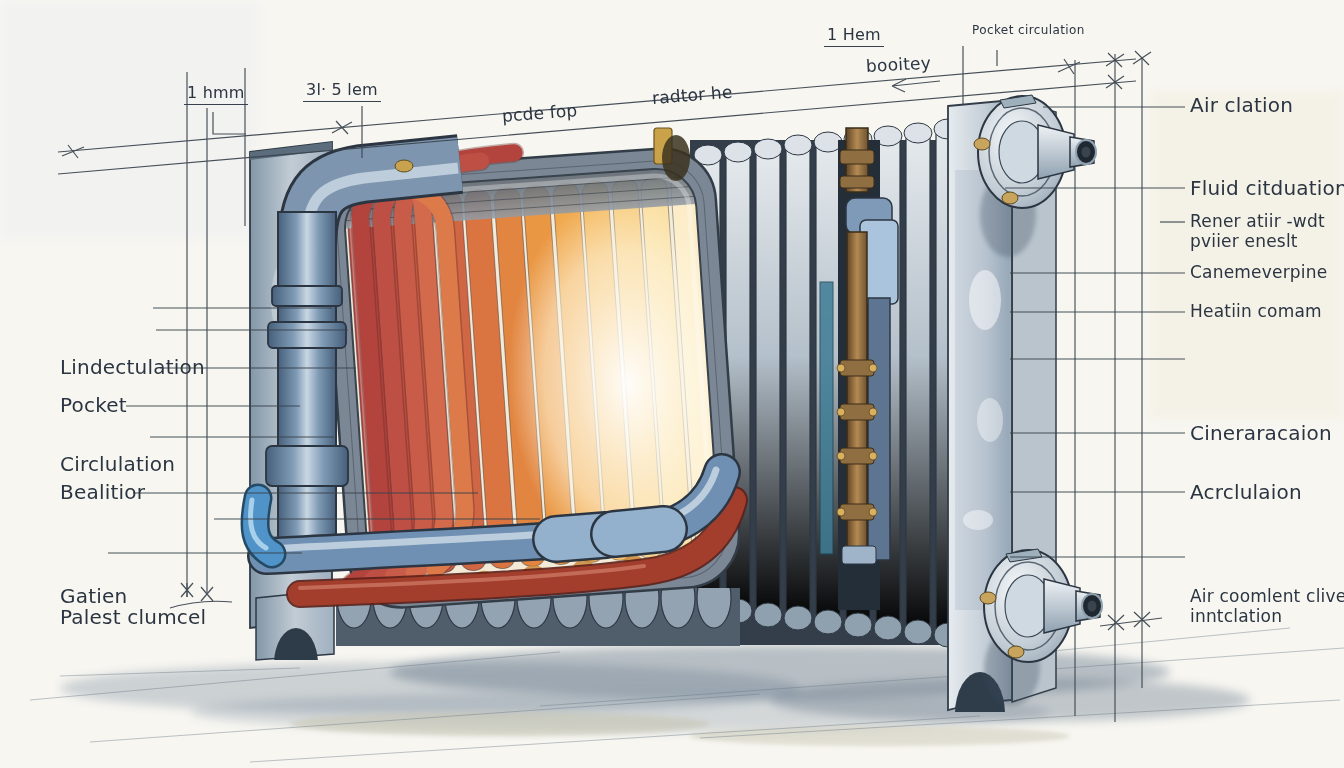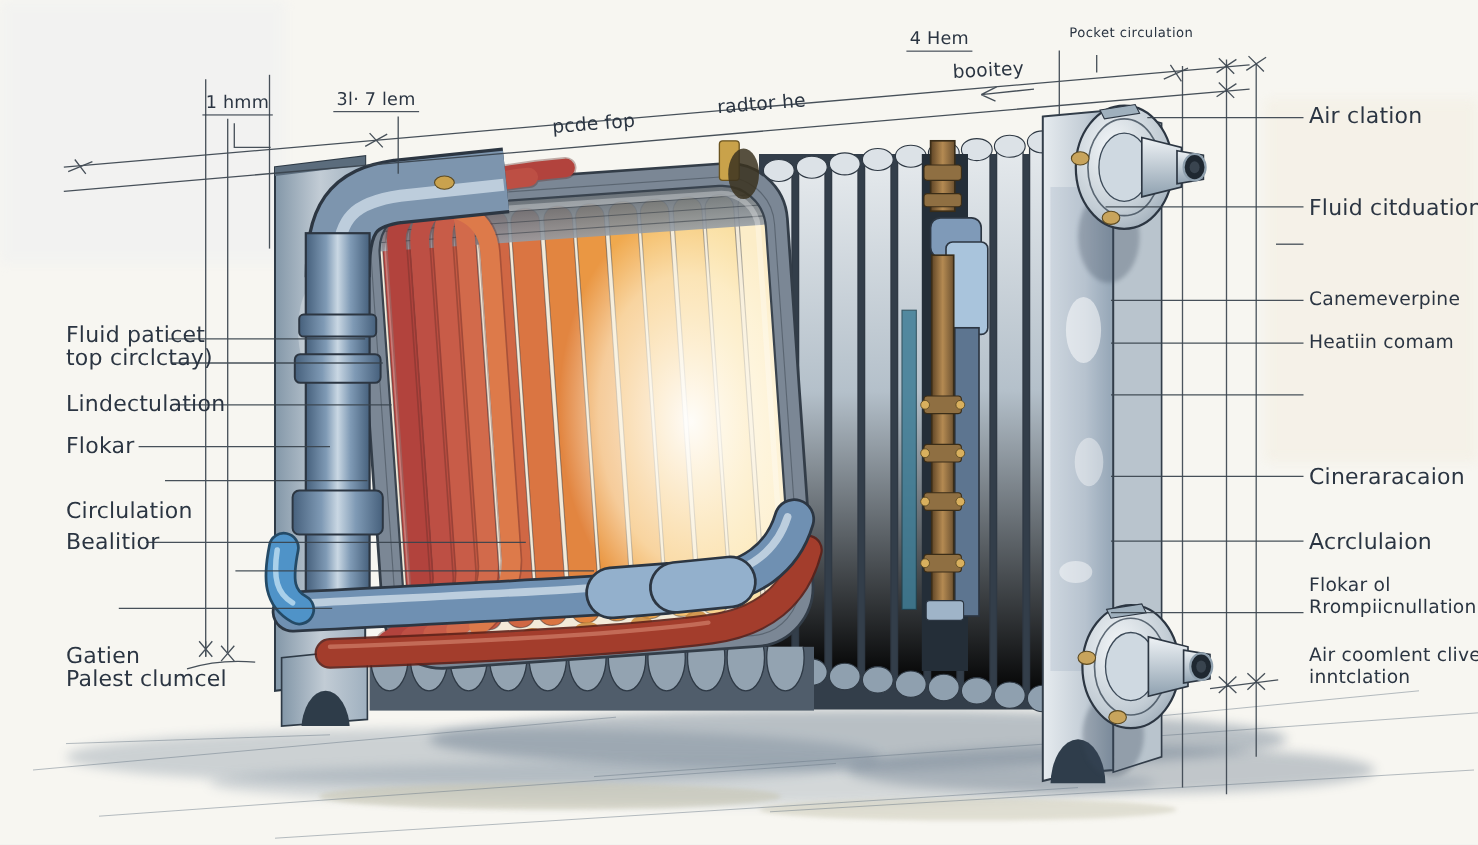--- a/index.html
+++ b/index.html
@@ -360,46 +360,42 @@
     <line x1="1010" y1="273" x2="1185" y2="273"></line>
     <line x1="1010" y1="312" x2="1185" y2="312"></line>
     <line x1="1010" y1="359" x2="1185" y2="359"></line>
     <line x1="1010" y1="433" x2="1185" y2="433"></line>
     <line x1="1010" y1="492" x2="1185" y2="492"></line>
     <line x1="1010" y1="557" x2="1185" y2="557"></line>
   </g>
 </svg>
 
 <div class="lbl dim" style="left:184px;top:82px;">1 hmm</div>
-<div class="lbl dim" style="left:303px;top:79px;">3l· 7 lem</div>
+<div class="lbl dim" style="left:303px;top:79px;">3l· 5 lem</div>
 <div class="lbl small rot" style="left:502px;top:106px;transform:rotate(-4.5deg);">pcde fop</div>
 <div class="lbl small rot" style="left:652px;top:88px;transform:rotate(-4.5deg);">radtor he</div>
-<div class="lbl dim" style="left:824px;top:24px;">4 Hem</div>
+<div class="lbl dim" style="left:824px;top:24px;">1 Hem</div>
 <div class="lbl small rot" style="left:866px;top:56px;transform:rotate(-3deg);">booitey</div>
 <div class="lbl head" style="left:972px;top:20px;">Pocket circulation</div>
 
-<div class="lbl" style="left:60px;top:294px;">
-  <span>Fluid paticet</span><br>
-  <span>top circlctay)</span>
-</div>
 <div class="lbl" style="left:60px;top:357px;">Lindectulation</div>
-<div class="lbl" style="left:60px;top:395px;">Flokar</div>
+<div class="lbl" style="left:60px;top:395px;">Pocket</div>
 <div class="lbl" style="left:60px;top:426px;margin-top:28px;">Circlulation</div>
 <div class="lbl" style="left:60px;top:482px;">Bealitior</div>
 <div class="lbl" style="left:60px;top:542px;margin-top:44px;">Gatien</div>
 <div class="lbl" style="left:60px;top:587px;margin-top:20px;">Palest clumcel</div>
 
 <div class="lbl" style="left:1190px;top:95px;">Air clation</div>
 <div class="lbl" style="left:1190px;top:178px;">Fluid citduation</div>
+<div class="lbl small" style="left:1190px;top:211px;">
+  <span>Rener atiir -wdt</span><br>
+  <span>pviier eneslt</span>
+</div>
 <div class="lbl small" style="left:1190px;top:262px;">Canemeverpine</div>
 <div class="lbl small" style="left:1190px;top:301px;">Heatiin comam</div>
 <div class="lbl" style="left:1190px;top:423px;">Cineraracaion</div>
 <div class="lbl" style="left:1190px;top:482px;">Acrclulaion</div>
-<div class="lbl small" style="left:1190px;top:522px;">
-  <span>Flokar ol</span><br>
-  <span>Rrompiicnullation</span>
-</div>
 <div class="lbl small" style="left:1190px;top:586px;">
   <span>Air coomlent clive</span><br>
   <span>inntclation</span>
 </div>
 
 </div>
 
 </body></html>

